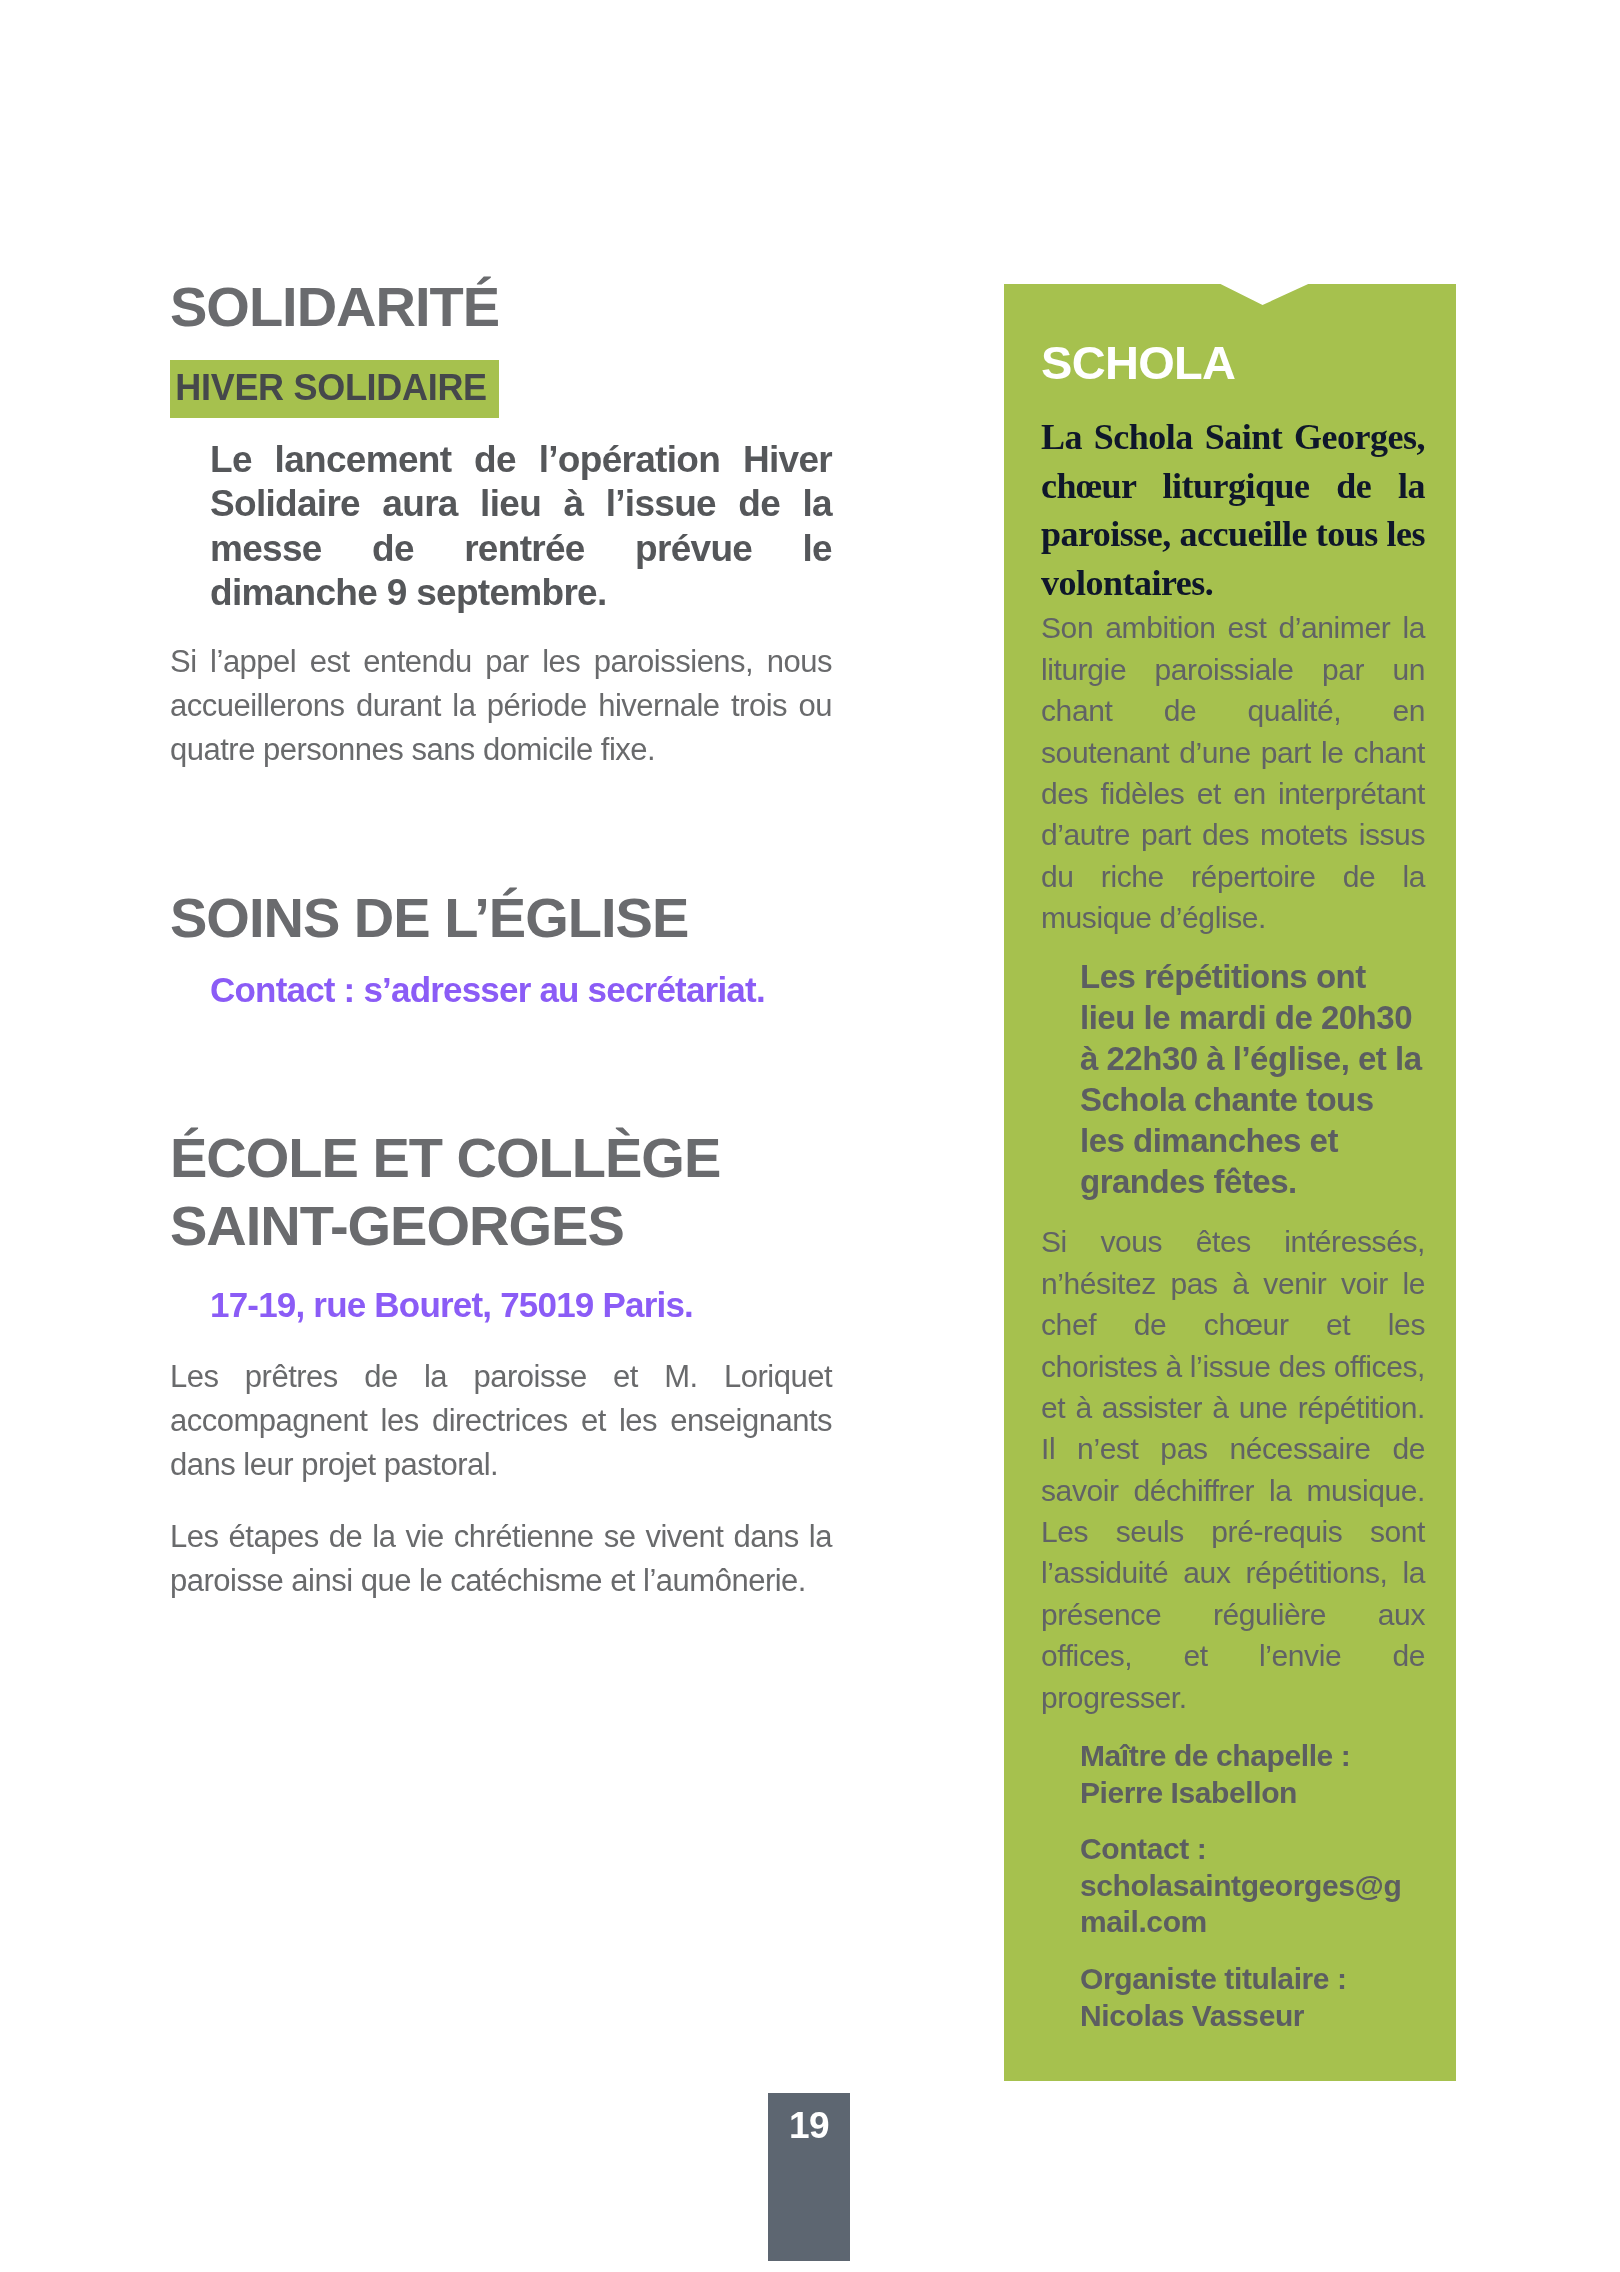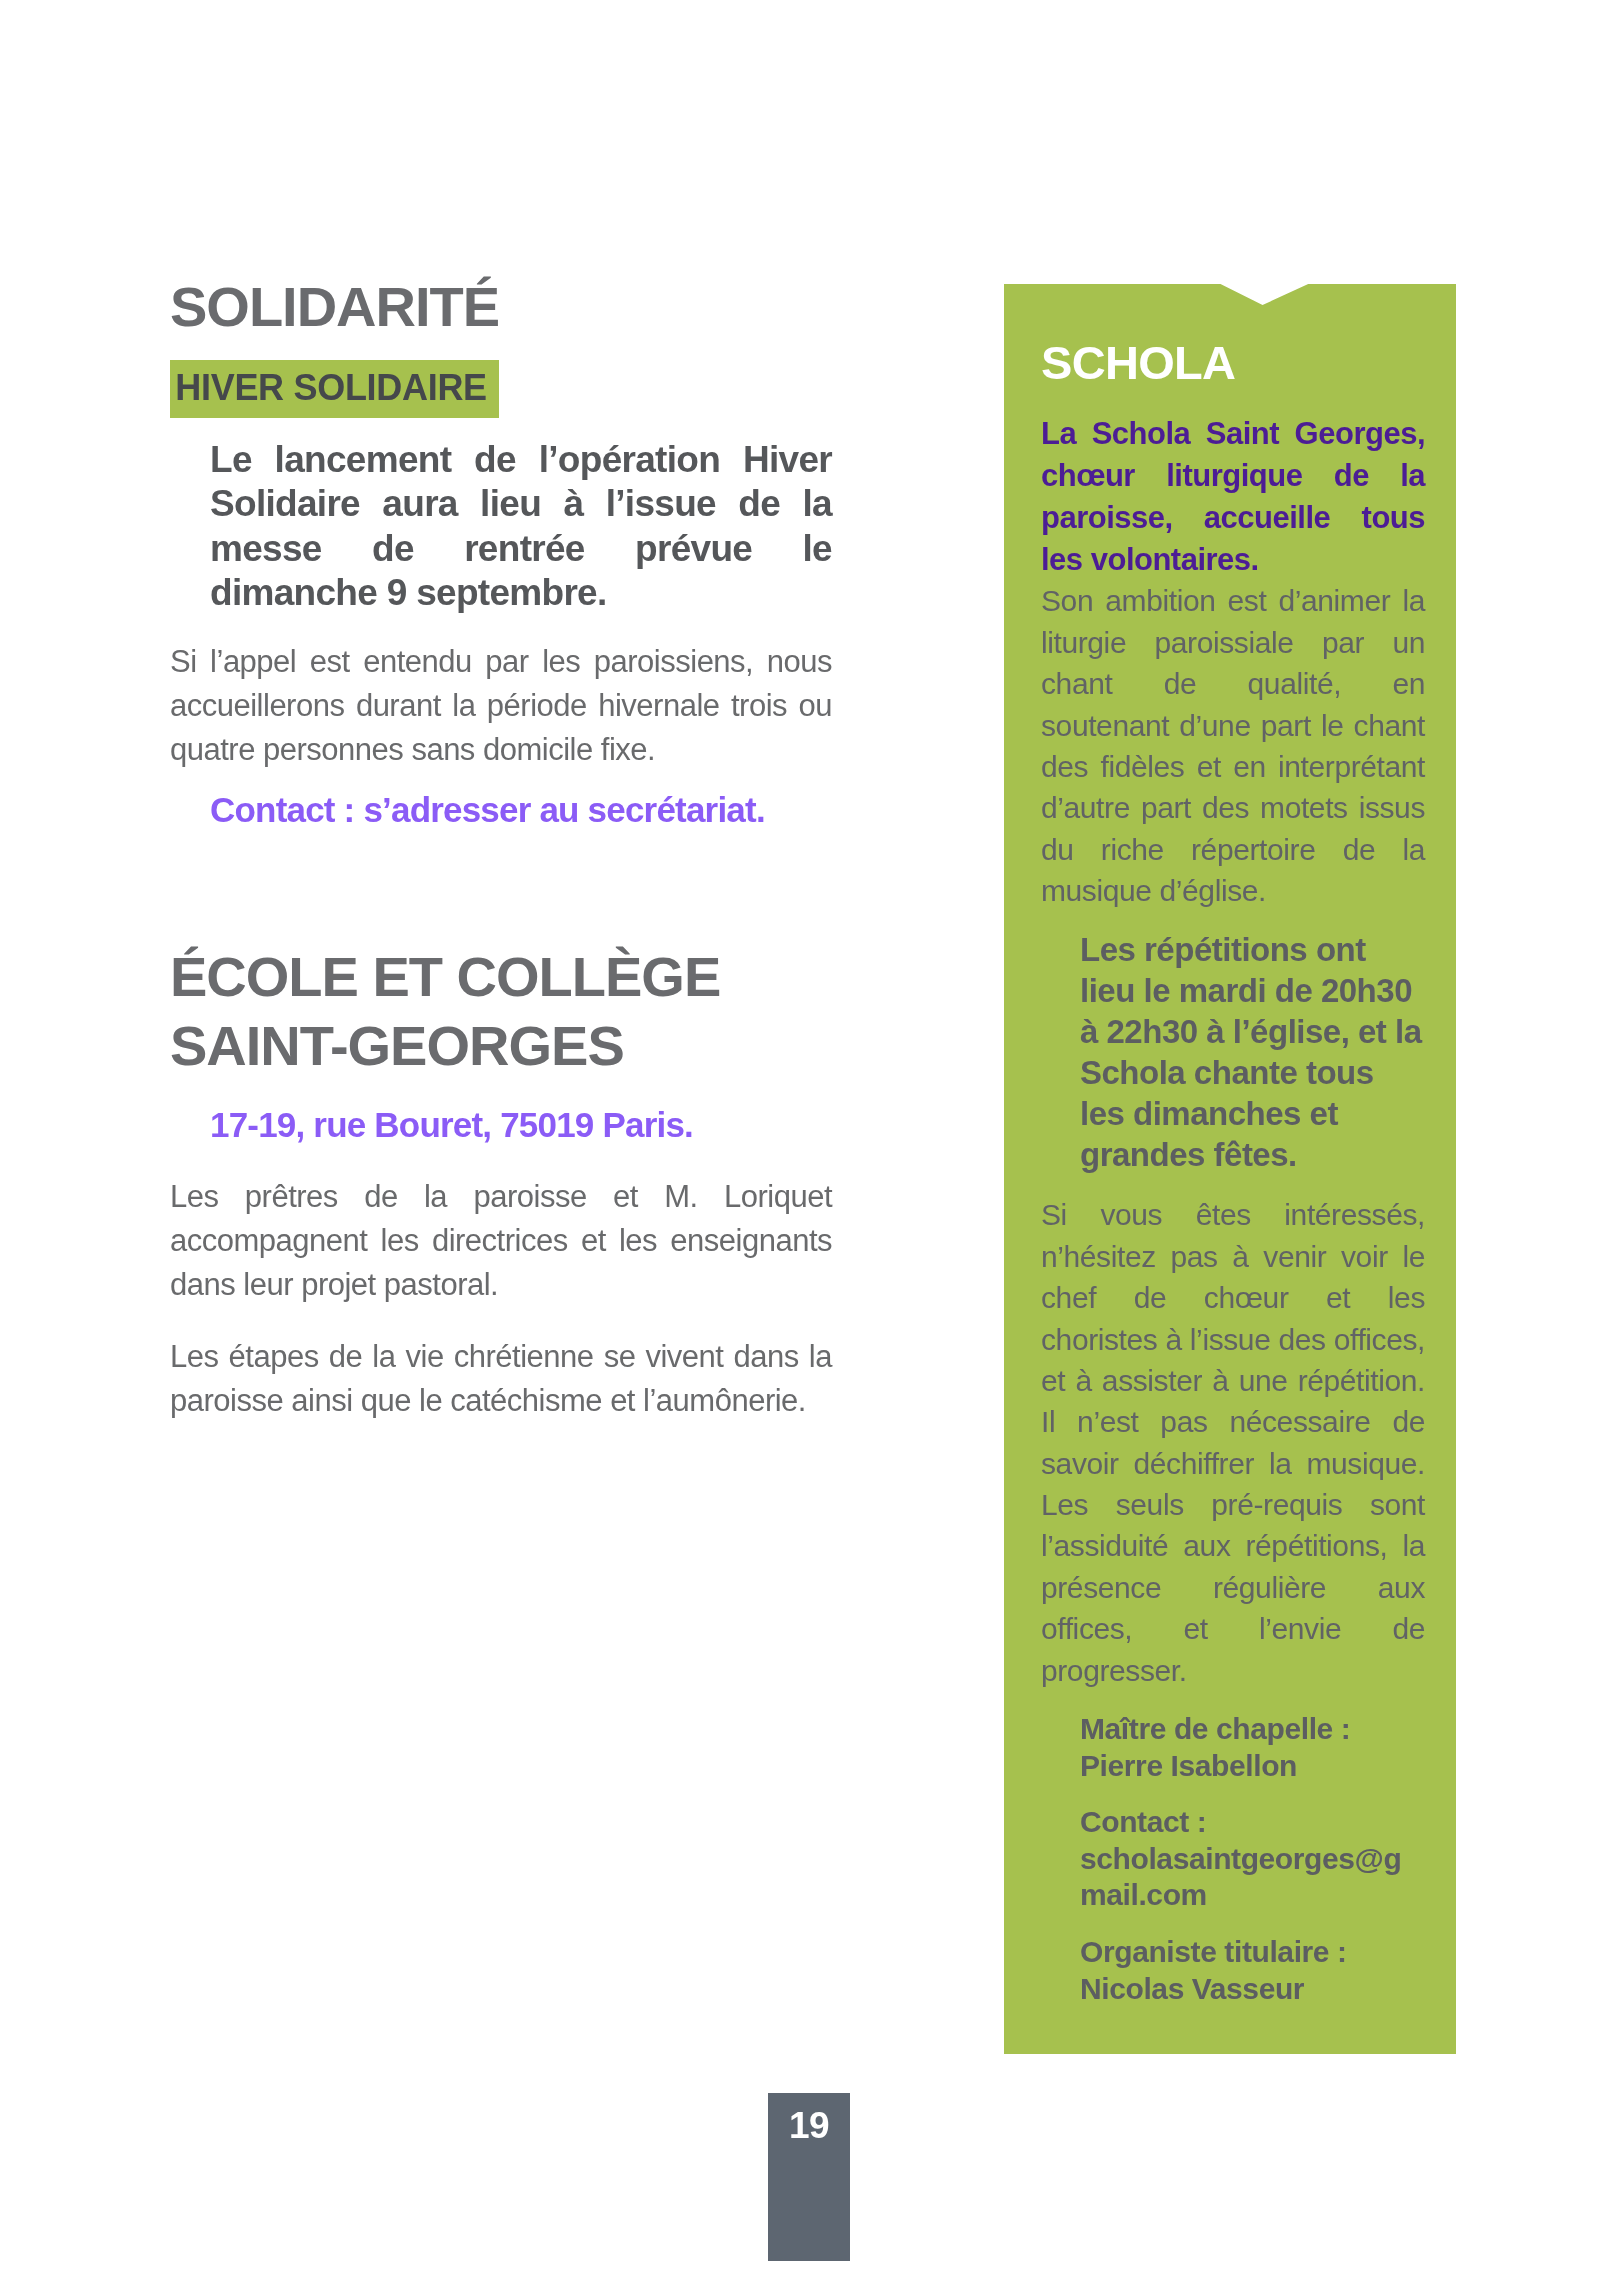--- a/index.html
+++ b/index.html
@@ -41,22 +41,22 @@
     position:absolute;left:1004px;top:284px;width:452px;
     background:#a6c14e;box-sizing:border-box;
     padding:52px 31px 47px 37px;
     clip-path:polygon(0 0, 47.9% 0, 57.2% 21px, 67.3% 0, 100% 0, 100% 100%, 0 100%);
   }
   .schola-title{
     font-size:47px;font-weight:bold;color:#ffffff;line-height:1.15;
     letter-spacing:-0.7px;margin:0;
   }
   .schola-lead{
-    font-size:31px;font-weight:bold;color:#4c1d95;line-height:1.35;
-    text-align:justify;margin:23px 0 0 0;letter-spacing:-0.5px;
+    font-size:36px;font-weight:bold;color:#0f172a;line-height:1.35;
+    text-align:justify;margin:23px 0 0 0;letter-spacing:-0.5px;font-family:Liberation Serif, serif;
   }
   .schola-p{
     font-size:30px;color:#616365;line-height:1.38;text-align:justify;
     margin:0;letter-spacing:-0.4px;
   }
   .schedule{
     font-size:33px;font-weight:bold;color:#5c5e61;line-height:1.24;
     padding-left:39px;margin:18.7px 0 18.7px 0;letter-spacing:-0.5px;
   }
   .staff-entry{
@@ -84,20 +84,21 @@
   <div class="left-col">
 
     <div>
       <div class="h1">SOLIDARITÉ</div>
       <div class="highlight">HIVER SOLIDAIRE</div>
       <p class="lead">Le lancement de l’opération Hiver Solidaire aura lieu à l’issue de la messe de rentrée prévue le dimanche 9 septembre.</p>
       <p class="body-p">Si l’appel est entendu par les paroissiens, nous accueillerons durant la période hivernale trois ou quatre personnes sans domicile fixe.</p>
     </div>
 
     <div>
+      <div class="h1 spaced">SOINS DE L’ÉGLISE</div>
       <p class="bold-line">Contact : s’adresser au secrétariat.</p>
     </div>
 
     <div>
       <div class="h1 spaced">ÉCOLE ET COLLÈGE SAINT-GEORGES</div>
       <p class="bold-line" style="margin-top:23px;">17-19, rue Bouret, 75019 Paris.</p>
       <p class="body-p" style="margin-top:28px;">Les prêtres de la paroisse et M. Loriquet accompagnent les directrices et les enseignants dans leur projet pastoral.</p>
       <p class="body-p" style="margin-top:28px;">Les étapes de la vie chrétienne se vivent dans la paroisse ainsi que le catéchisme et l’aumônerie.</p>
     </div>
 

